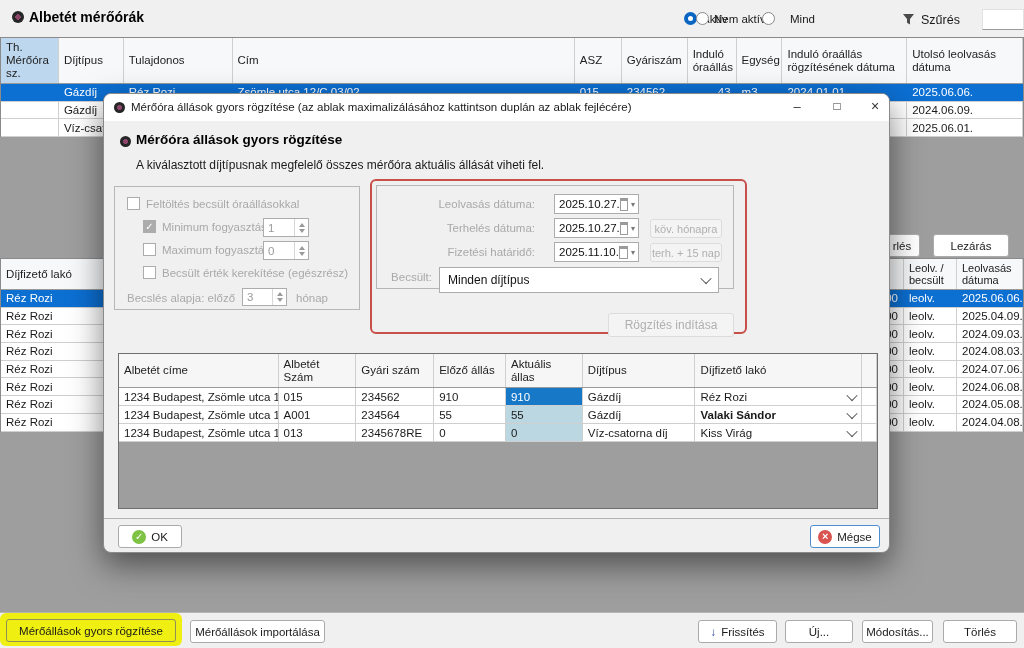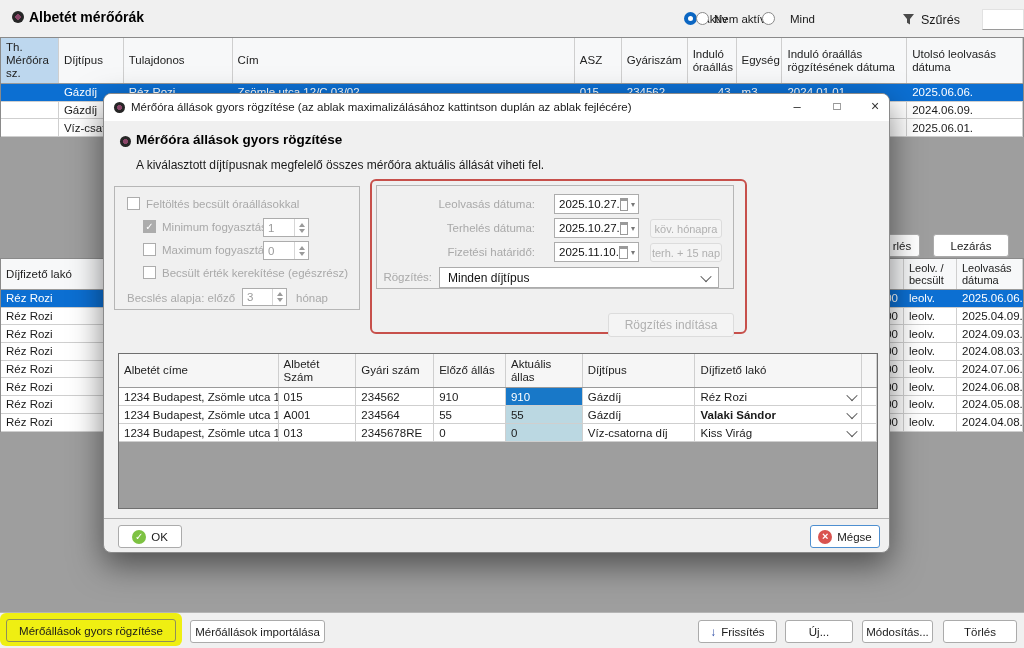--- a/index.html
+++ b/index.html
@@ -307,22 +307,22 @@
       <span class="a dis" style="left:8px;top:60px;width:150px;text-align:right;">Fizetési határidő:</span>
       <span class="datef" style="left:177px;top:56px;width:85px;height:20px;">
         <span>2025.11.10.</span>
         <span class="cal"></span>
           <span class="dn">▾</span>
       </span>
       <span class="btn flat" style="left:273px;top:57px;width:72px;height:19px;font-size:11px;">
         <span>terh. + 15 nap</span>
       </span>
 
-      <span class="a dis" style="left:0px;top:85px;width:55px;text-align:right;">Rögzítés:</span>
-      <span class="a" style="left:62px;top:81px;width:280px;height:21px;background:#fff;border:1px solid #ACACAC;display:flex;align-items:center;padding:0 8px;justify-content:space-between;">
+      <span class="a dis" style="left:0px;top:85px;width:55px;text-align:right;">Becsült:</span>
+      <span class="a" style="left:62px;top:81px;width:280px;height:14px;background:#fff;border:1px solid #ACACAC;display:flex;align-items:center;padding:12px 8px;justify-content:space-between;">
         <span style="font-size:12px;color:#111;">Minden díjtípus</span>
         <span class="chev"></span>
       </span>
     </div>
 
     <div class="btn flat" style="left:504px;top:219px;width:126px;height:24px;font-size:12px;">
       <span>Rögzítés indítása</span>
     </div>
 
     <div class="a" style="left:14px;top:259px;width:760px;height:156px;background:#9E9E9E;border:1px solid #6f6f6f;overflow:hidden;">

